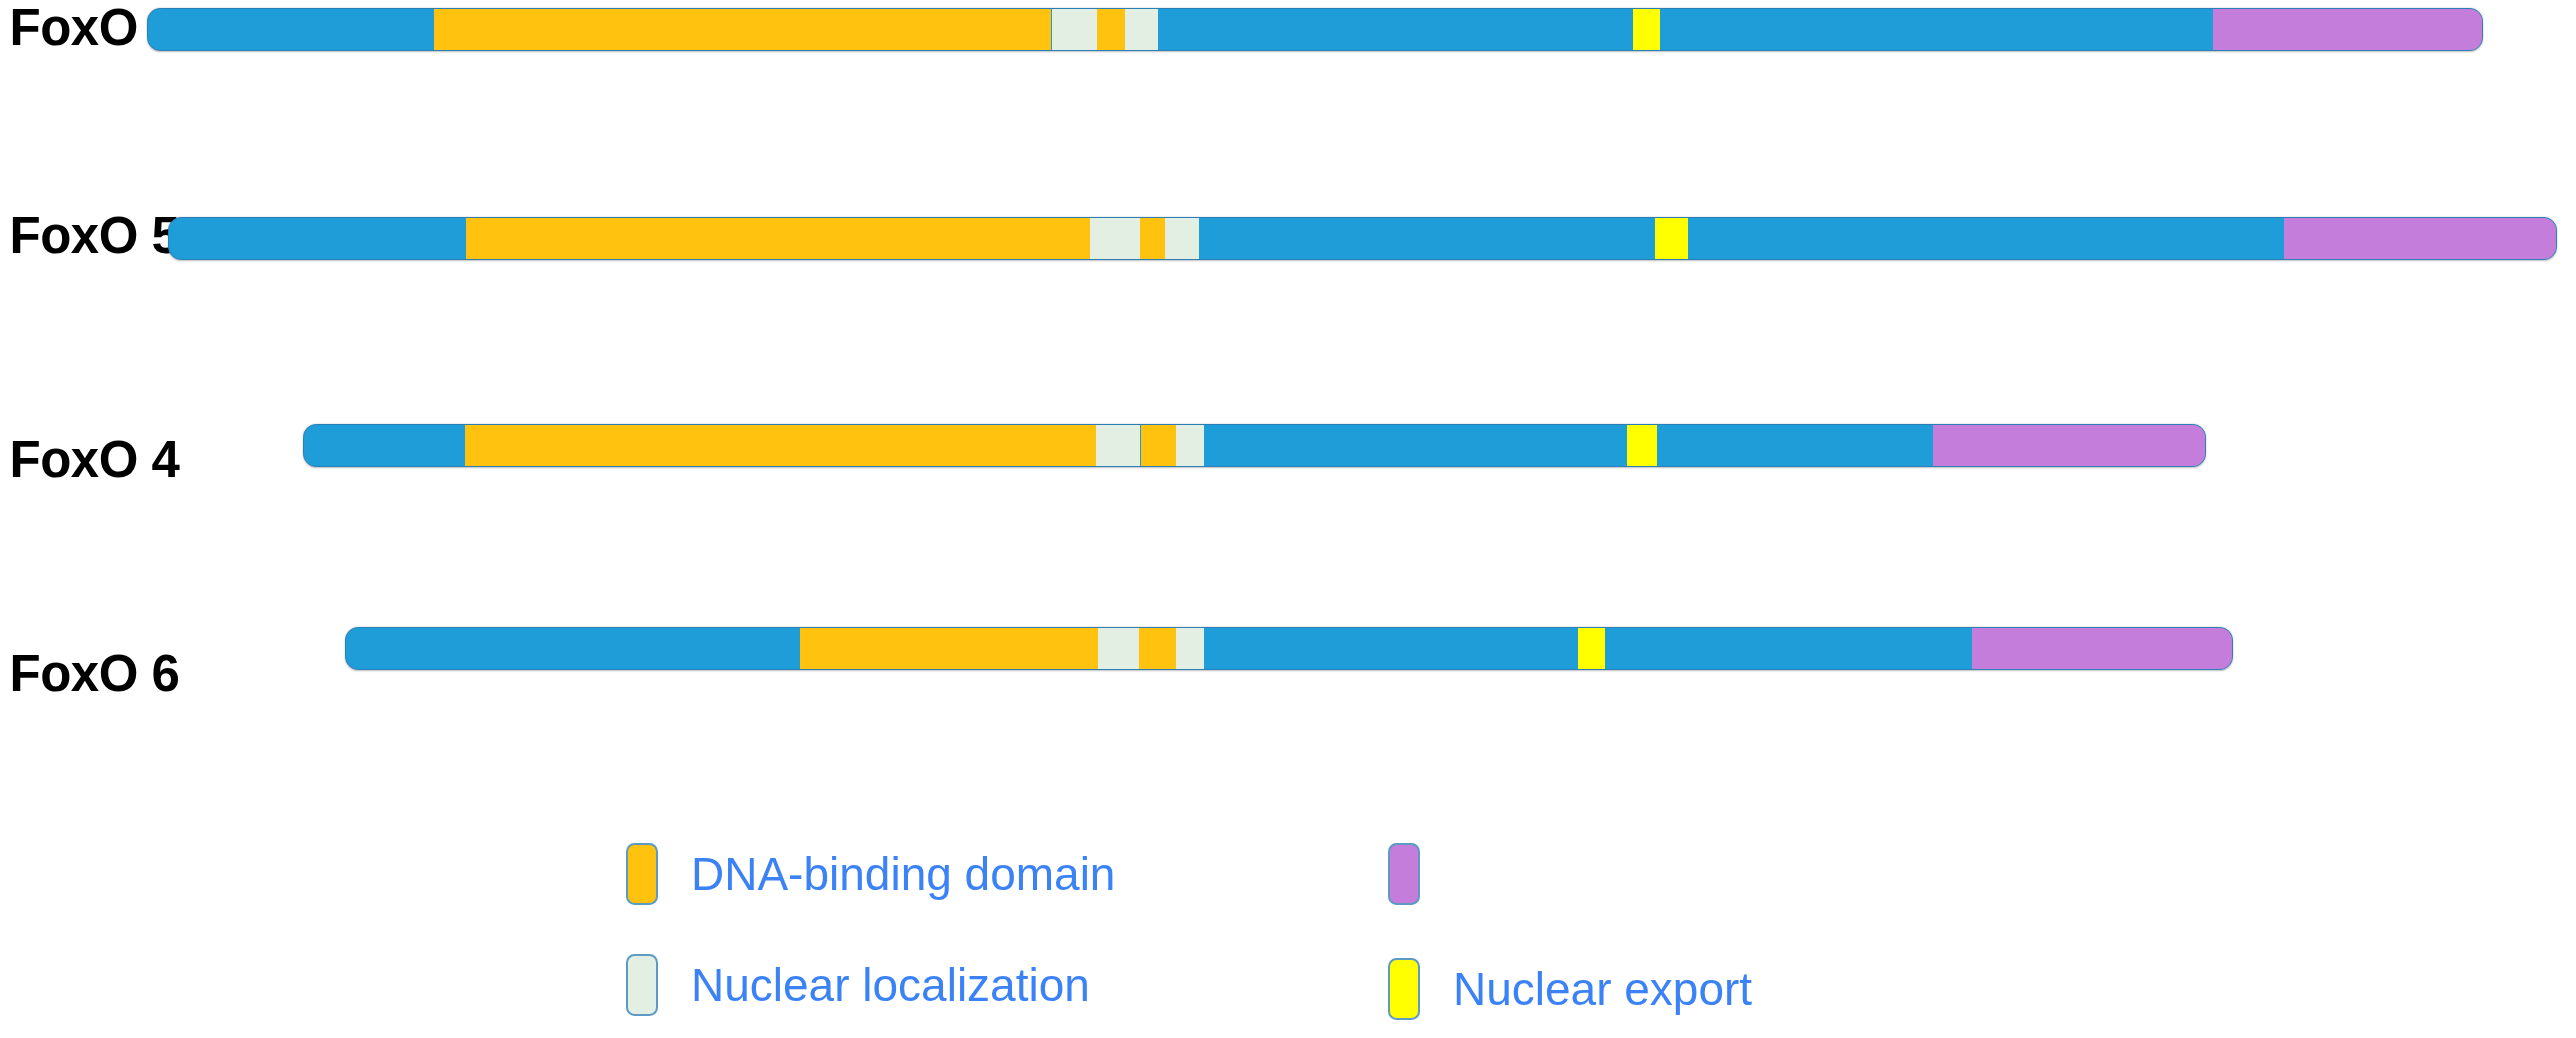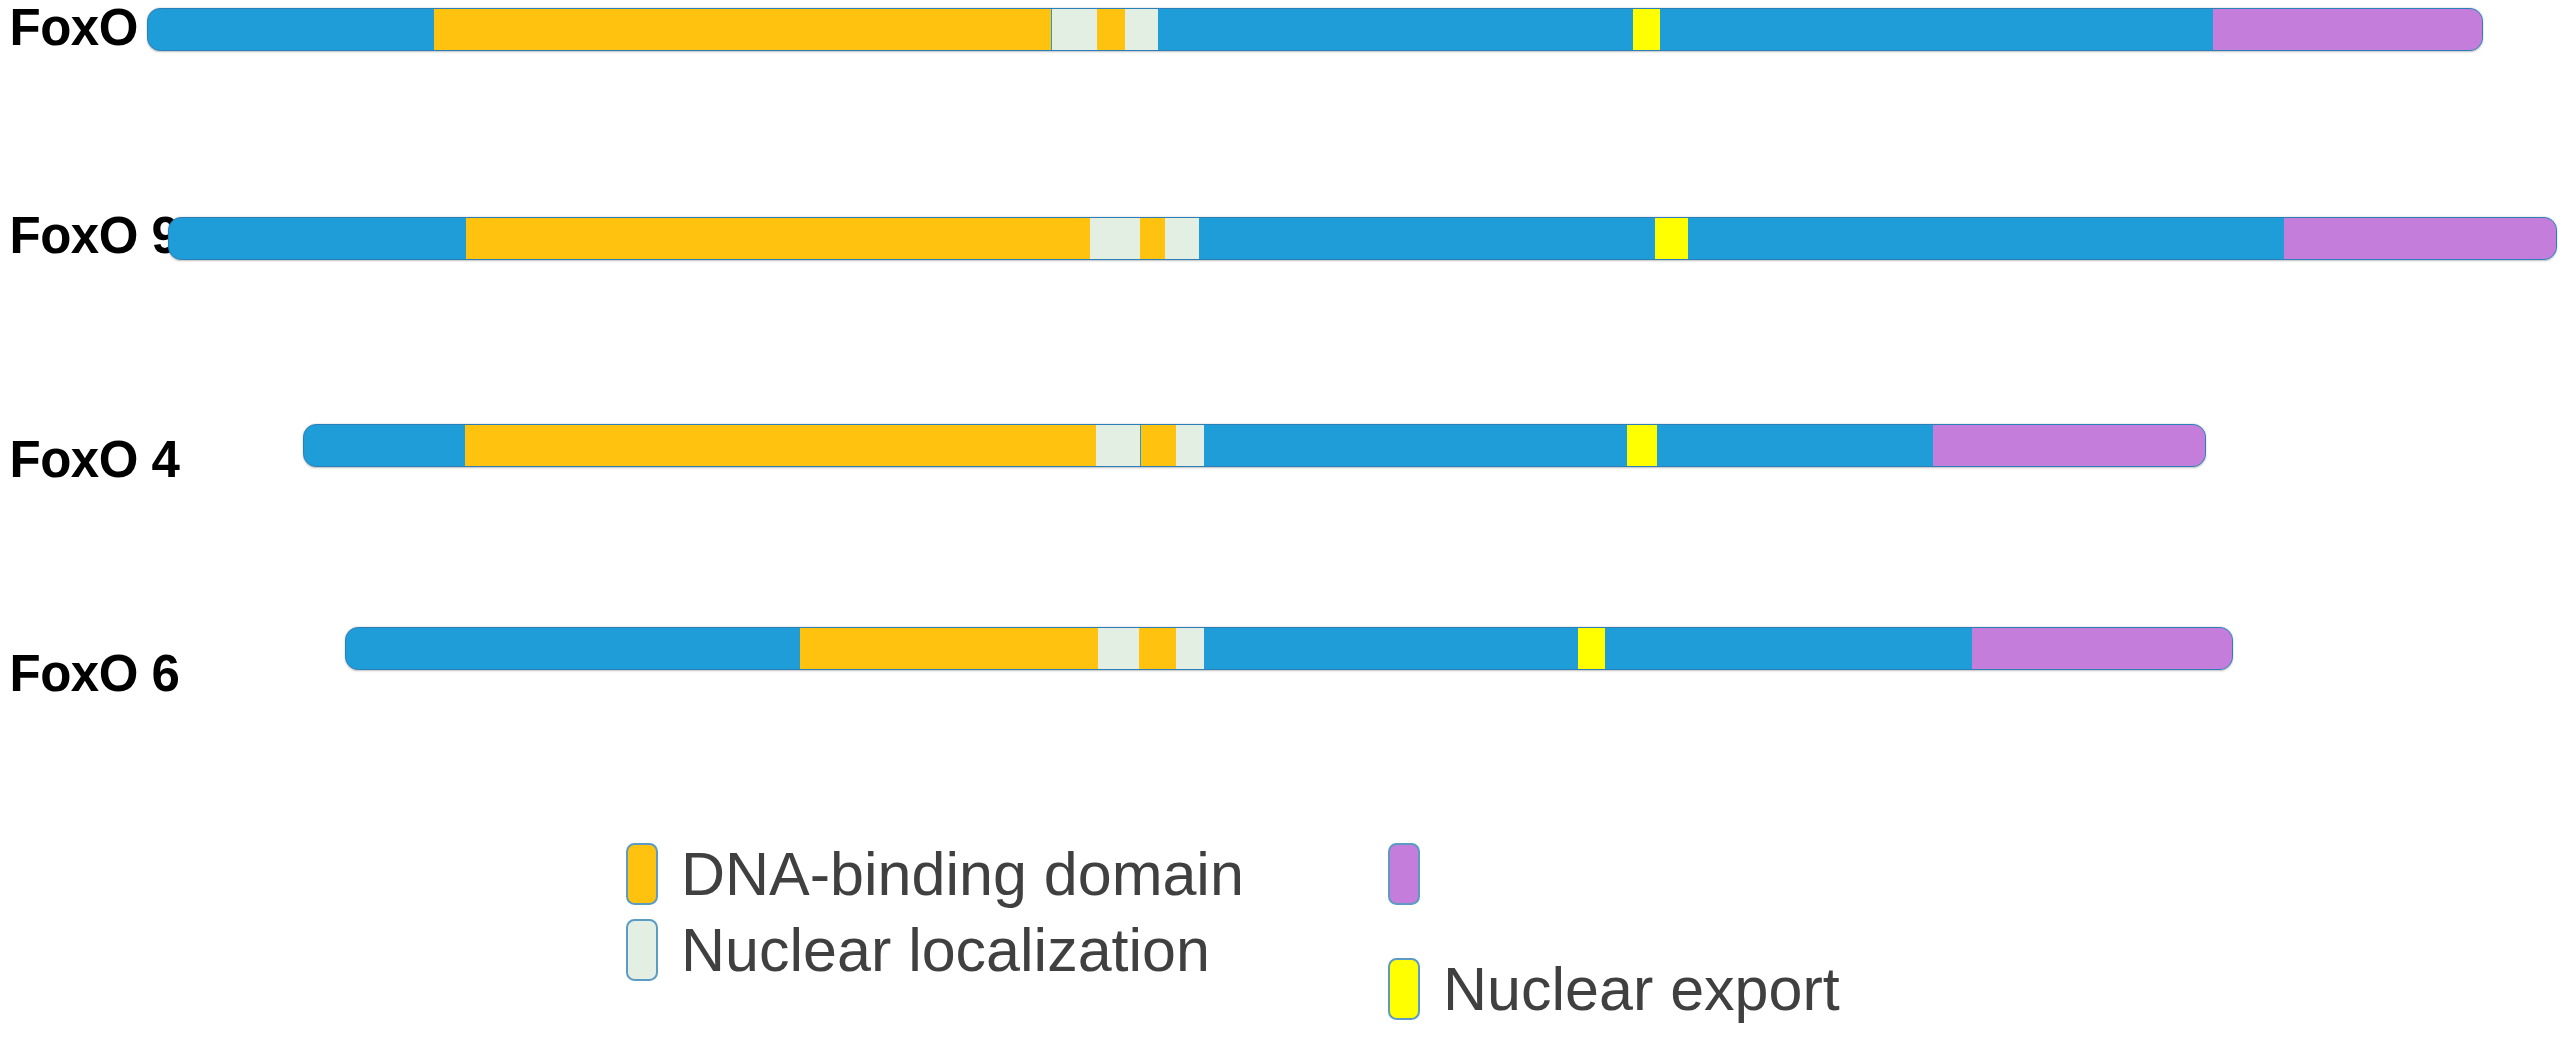--- a/index.html
+++ b/index.html
@@ -67,23 +67,23 @@
     border-radius: 8.5px;
     border: 2.8px solid #5b9bc4;
     box-sizing: border-box;
     flex: none;
   }
   .sw-dna { background: #ffc20e; }
   .sw-nls { background: #e2efe2; }
   .sw-tad { background: #c47ddb; }
   .sw-nes { background: #ffff00; }
   .legend-text {
-    margin-left: 23px;
-    font-size: 61px;
-    color: #404040;
+    margin-left: 33px;
+    font-size: 46px;
+    color: #3b82f6;
     white-space: nowrap;
     line-height: 1;
   }
 </style>
 </head>
 <body>
 
 <div id="diagram">
 
   <div class="protein-row">
@@ -92,21 +92,21 @@
         <div class="segment seg-dna" style="left: 286px; width: 617px;"></div>
         <div class="segment seg-nls" style="left: 904px; width: 45px;"></div>
         <div class="segment seg-dna" style="left: 949px; width: 28px;"></div>
         <div class="segment seg-nls" style="left: 977px; width: 33px;"></div>
         <div class="segment seg-nes" style="left: 1485px; width: 26.5px;"></div>
         <div class="segment seg-tad" style="left: 2065px; width: 271px;"></div>
       </div>
   </div>
 
   <div class="protein-row">
-    <div class="protein-label" style="left: 9.5px; top: 210px;">FoxO 9</div>
+    <div class="protein-label" style="left: 9.5px; top: 210px;">FoxO 5</div>
     <div class="protein-bar" style="left: 168px; top: 217px; width: 2389px; height: 43px;">
         <div class="segment seg-dna" style="left: 297px; width: 624px;"></div>
         <div class="segment seg-nls" style="left: 921px; width: 50px;"></div>
         <div class="segment seg-dna" style="left: 971px; width: 25.5px;"></div>
         <div class="segment seg-nls" style="left: 996px; width: 34px;"></div>
         <div class="segment seg-nes" style="left: 1486px; width: 33px;"></div>
         <div class="segment seg-tad" style="left: 2115px; width: 274px;"></div>
       </div>
   </div>
 
@@ -138,21 +138,21 @@
 
     <div class="legend-item" style="left: 626px; top: 843px;">
       <span class="legend-swatch sw-dna"></span>
       <span class="legend-text">DNA-binding domain</span>
     </div>
 
     <div class="legend-item" style="left: 1388px; top: 843px;">
       <span class="legend-swatch sw-tad"></span>
     </div>
 
-    <div class="legend-item" style="left: 626px; top: 919px;">
+    <div class="legend-item" style="left: 626px; top: 954px;">
       <span class="legend-swatch sw-nls"></span>
       <span class="legend-text">Nuclear localization</span>
     </div>
 
     <div class="legend-item" style="left: 1388px; top: 958px;">
       <span class="legend-swatch sw-nes"></span>
       <span class="legend-text">Nuclear export</span>
     </div>
 
   </div>

